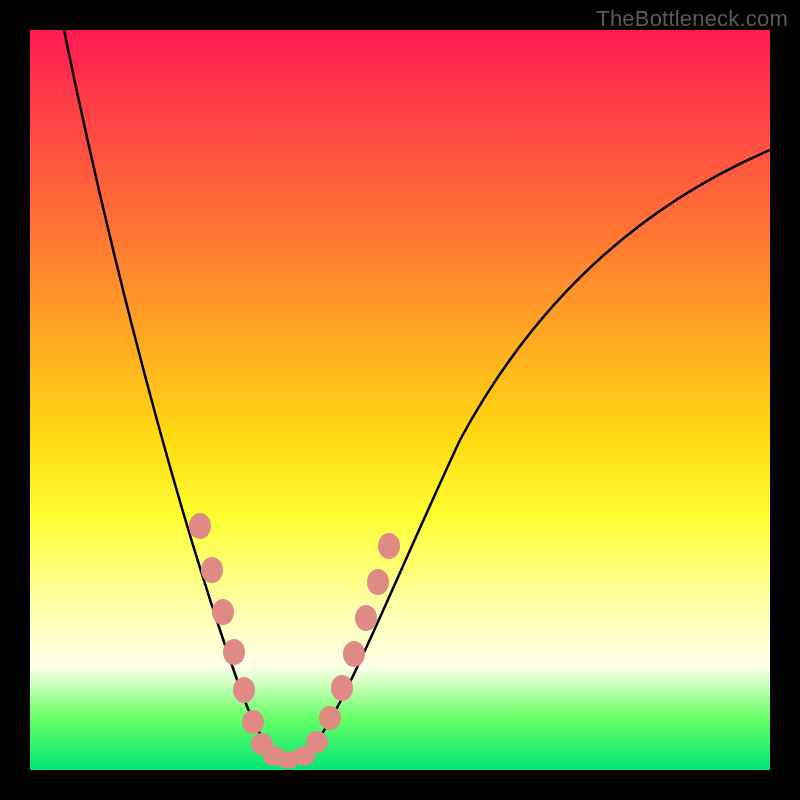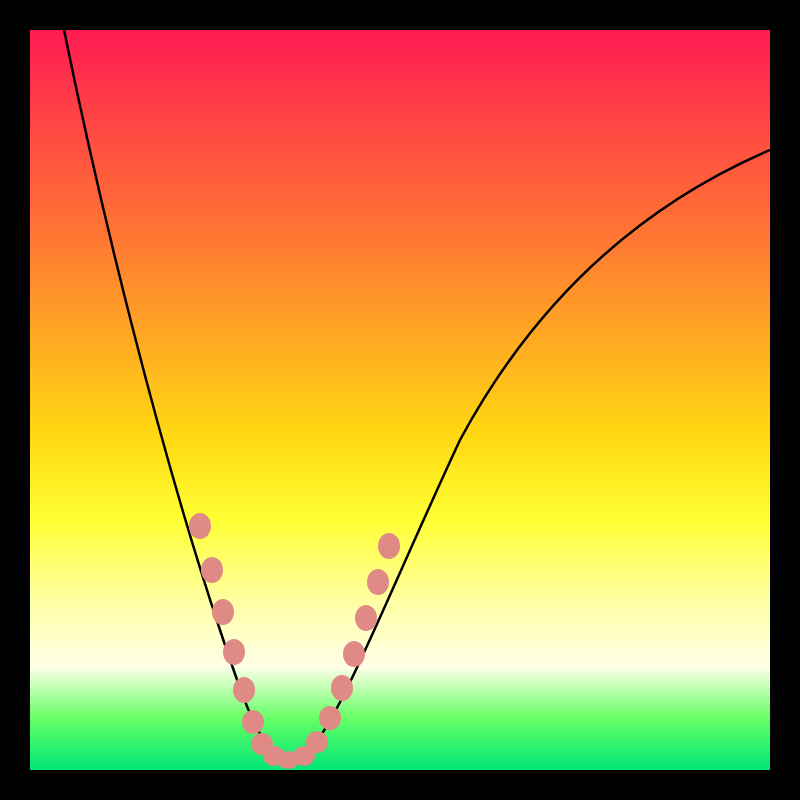--- a/index.html
+++ b/index.html
@@ -86,14 +86,15 @@
         <ellipse cx="312" cy="658" rx="11" ry="13"></ellipse>
         <ellipse cx="324" cy="624" rx="11" ry="13"></ellipse>
         <ellipse cx="336" cy="588" rx="11" ry="13"></ellipse>
         <ellipse cx="348" cy="552" rx="11" ry="13"></ellipse>
         <ellipse cx="359" cy="516" rx="11" ry="13"></ellipse>
       </g>
     </svg>
 
   </div>
 
+  <div class="watermark">TheBottleneck.com</div>
 
 </div>
 
 </body></html>

